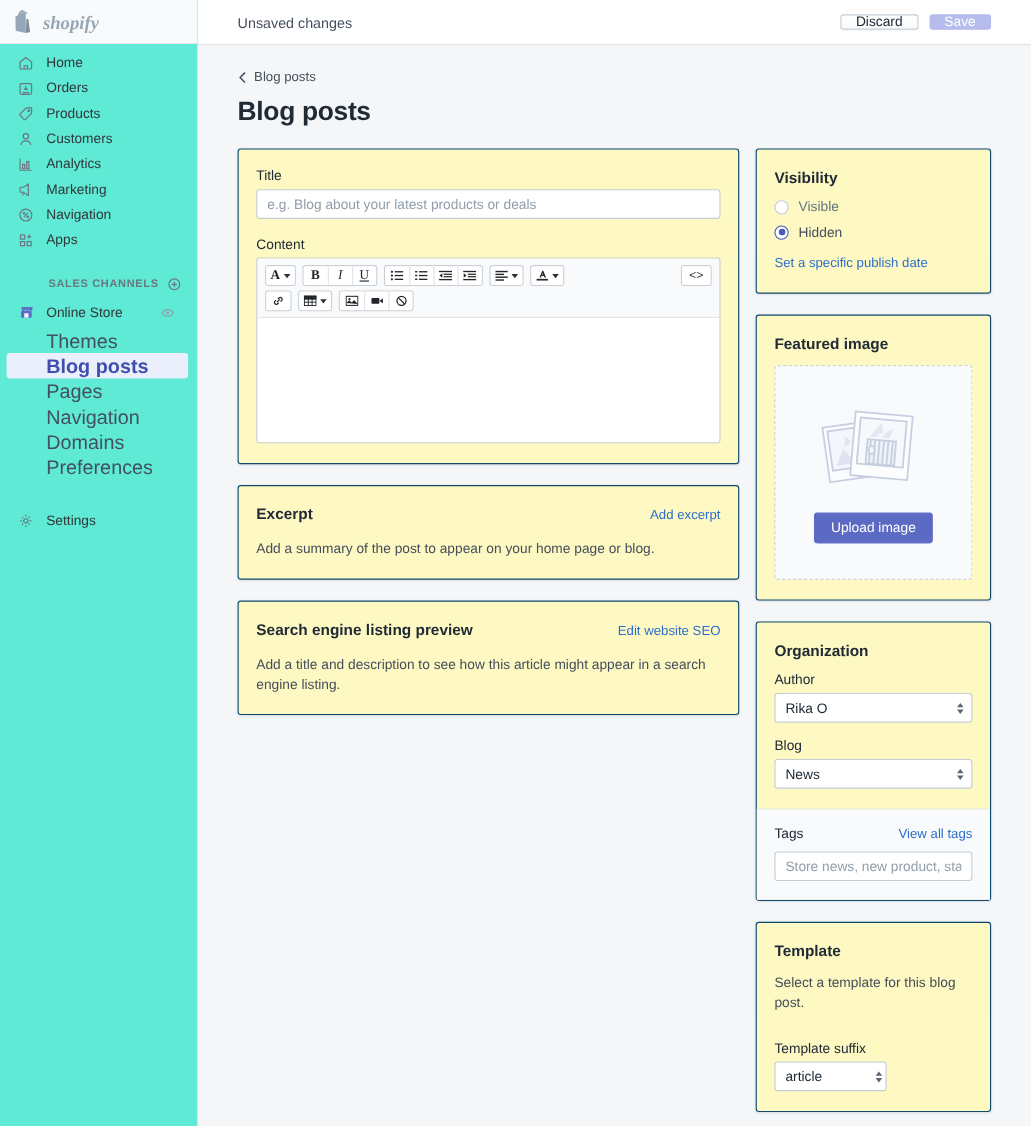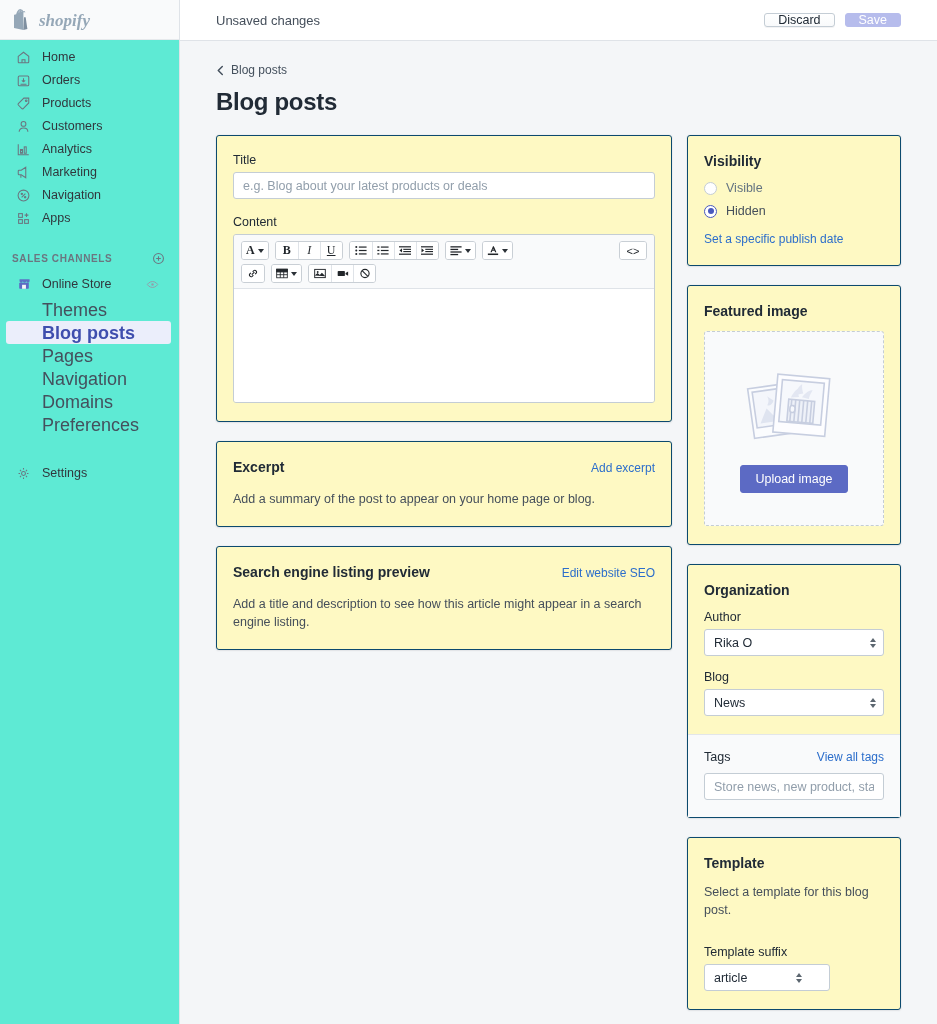--- a/index.html
+++ b/index.html
@@ -50,21 +50,21 @@
   .nav-item .lbl { padding-left: 6px; line-height: 1; }
 
   .section-head {
     display: flex; align-items: center; justify-content: space-between;
     padding: 0 14px 0 12px;
     height: 20px;
     margin-top: 18px; margin-bottom: 4px;
   }
   .section-head .t {
     font-size: 10px; font-weight: bold; letter-spacing: .62px;
-    color: #6b7680; text-transform: uppercase;
+    color: #6b7680; text-transform: uppercase; margin-left: 32px;
   }
   .section-head .plus { color: #6b7680; display:flex; cursor: pointer; }
 
   .channel {
     display: flex; align-items: center;
     height: 24px; padding-left: 10px; padding-right: 12px;
     margin: 0 8px 0 6px; border-radius: 3px;
     cursor: pointer;
   }
   .channel .ico { width: 20px; flex: 0 0 20px; color: #5c6ac4; display:flex; }
@@ -242,21 +242,21 @@
   .select {
     width: 100%; height: 27px;
     border: 1px solid #c4cdd5; border-radius: 3px;
     background: #fff;
     font-family: "Liberation Sans", sans-serif;
     font-size: 12.5px; color: #212b36;
     padding: 0 24px 0 9px;
     display: flex; align-items: center;
     cursor: pointer;
   }
-  .select.narrow { width: 126px; }
+  .select.narrow { width: 102px; }
   .sel-arrows {
     position: absolute; right: 8px; top: 50%; transform: translateY(-50%);
     display: flex; flex-direction: column; align-items: center; pointer-events: none;
   }
   .sel-arrows i { display:block; width:0;height:0;border-left:3px solid transparent;border-right:3px solid transparent; }
   .sel-arrows i.up { border-bottom: 4px solid #5c6670; margin-bottom: 2px; }
   .sel-arrows i.dn { border-top: 4px solid #5c6670; }
 
   .panel-divider { border-top: 1px solid #e3e6e9; }
   .tags-section { background: #f9fafb; padding: 15px 16px 17px 16px; }

